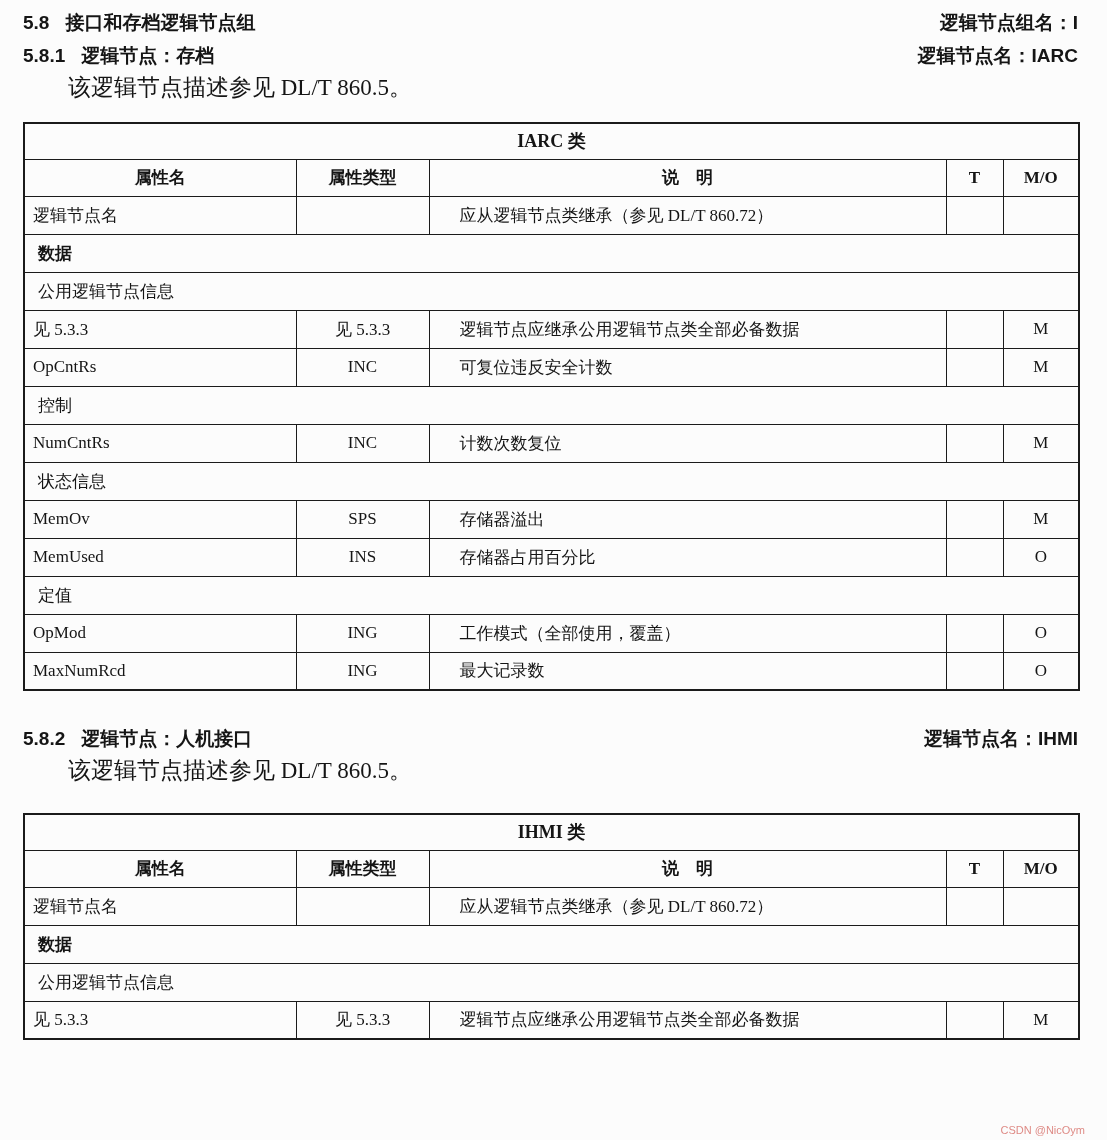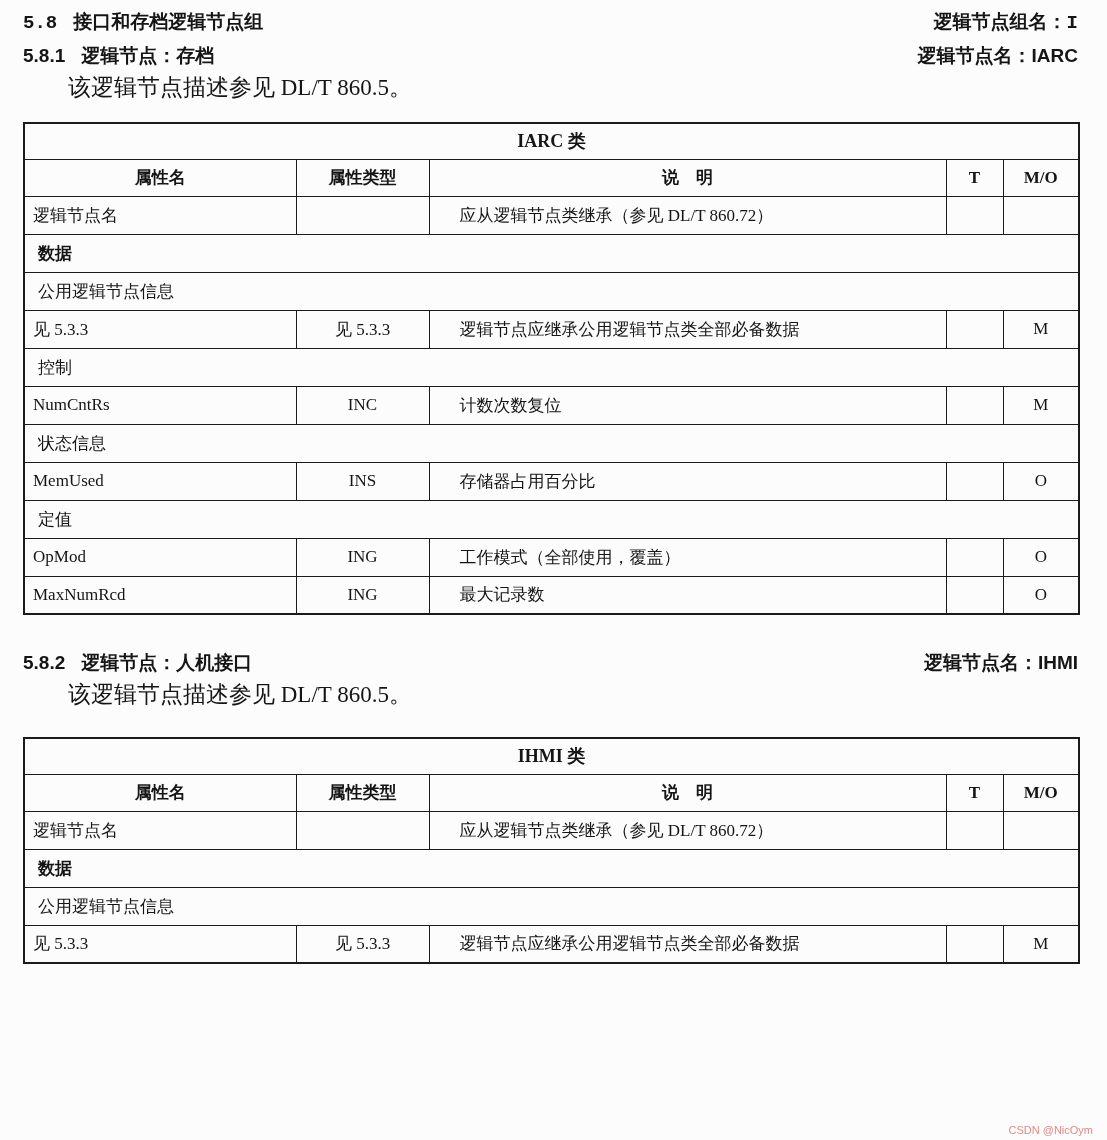--- a/index.html
+++ b/index.html
@@ -13,21 +13,21 @@
     color: #151515;
   }
   
   .hrow {
     display: flex; justify-content: space-between; align-items: baseline;
     padding: 0 29px 0 23px;
     font-family: "Liberation Sans", "DejaVu Sans", sans-serif;
     font-weight: bold; font-size: 19px; line-height: 24px;
   }
   .hrow .num { margin-right: 16px; }
-  .hrow.first { padding-top: 11px; font-family: Liberation Mono, monospace; }
+  .hrow.first { padding-top: 11px; }
   .hrow.mid { margin-top: 9px; }
   .hrow.sec2 { margin-top: 36px; }
   .para {
     margin: 8px 0 0 68px;
     font-size: 23px; line-height: 24px;
   }
   
   table.lntable {
     border-collapse: collapse; table-layout: fixed;
     width: 1055px; margin-left: 23px;
@@ -49,21 +49,21 @@
   .lntable tr.hdr th { height: 37px; text-align: center; font-weight: bold; }
   .c-name { text-align: left; padding-left: 8px; }
   .c-type { text-align: center; }
   .c-desc { text-align: left; padding-left: 30px; }
   .c-t, .c-mo { text-align: center; }
   .c-mo { font-weight: 600; }
   tr.section-row td { text-align: left; padding-left: 13px; }
   tr.section-row.bold td { font-weight: bold; }
   
   .watermark {
-    position: absolute; right: 14px; bottom: 4px;
+    position: absolute; right: 22px; bottom: 4px;
     font-family: "Liberation Sans", "DejaVu Sans", sans-serif;
     font-size: 11px; color: #de8b86;
   }
 </style>
 </head>
 <body>
 
 <div class="page">
 
   <div class="hrow first">
@@ -114,32 +114,46 @@
     <tr class="section-row">
       <td colspan="5">公用逻辑节点信息</td>
     </tr>
     <tr class="data-row">
       <td class="c-name">见 5.3.3</td>
       <td class="c-type">见 5.3.3</td>
       <td class="c-desc">逻辑节点应继承公用逻辑节点类全部必备数据</td>
       <td class="c-t"></td>
       <td class="c-mo">M</td>
     </tr>
+    <tr class="data-row">
+      <td class="c-name">OpCntRs</td>
+      <td class="c-type">INC</td>
+      <td class="c-desc">可复位违反安全计数</td>
+      <td class="c-t"></td>
+      <td class="c-mo">M</td>
+    </tr>
     <tr class="section-row">
       <td colspan="5">控制</td>
     </tr>
     <tr class="data-row">
       <td class="c-name">NumCntRs</td>
       <td class="c-type">INC</td>
       <td class="c-desc">计数次数复位</td>
       <td class="c-t"></td>
       <td class="c-mo">M</td>
     </tr>
     <tr class="section-row">
       <td colspan="5">状态信息</td>
+    </tr>
+    <tr class="data-row">
+      <td class="c-name">MemOv</td>
+      <td class="c-type">SPS</td>
+      <td class="c-desc">存储器溢出</td>
+      <td class="c-t"></td>
+      <td class="c-mo">M</td>
     </tr>
     <tr class="data-row">
       <td class="c-name">MemUsed</td>
       <td class="c-type">INS</td>
       <td class="c-desc">存储器占用百分比</td>
       <td class="c-t"></td>
       <td class="c-mo">O</td>
     </tr>
     <tr class="section-row">
       <td colspan="5">定值</td>

